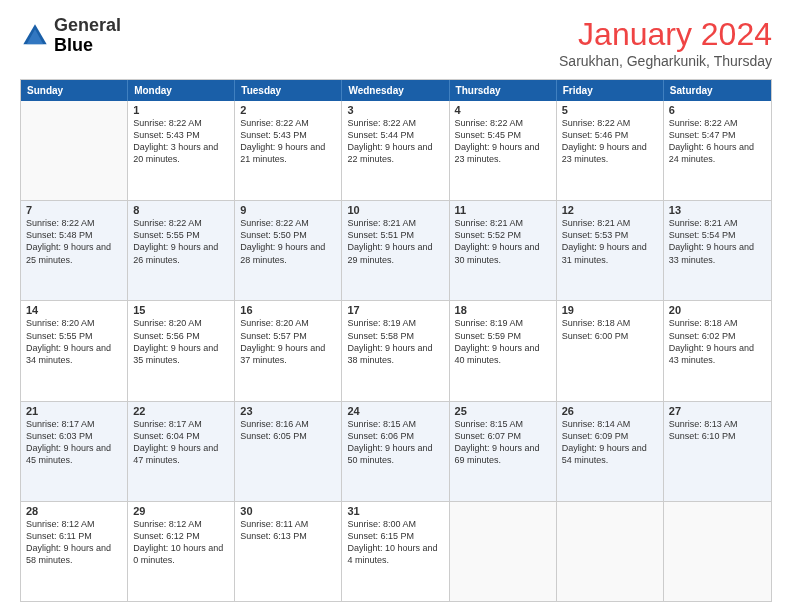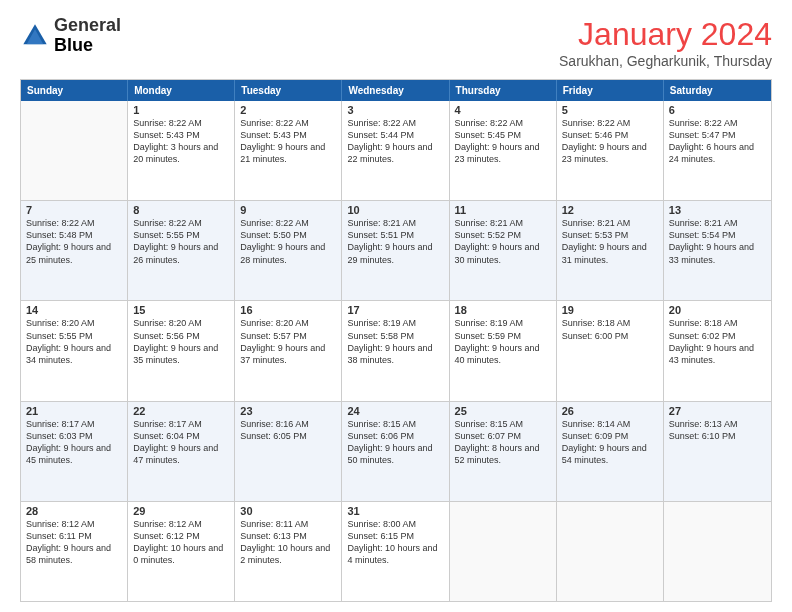--- a/index.html
+++ b/index.html
@@ -284,21 +284,21 @@
           <div class="cal-cell alt-bg">
             <div class="day-number">24</div>
             <div class="cell-line">Sunrise: 8:15 AM</div>
             <div class="cell-line">Sunset: 6:06 PM</div>
             <div class="cell-line">Daylight: 9 hours and 50 minutes.</div>
           </div>
           <div class="cal-cell alt-bg">
             <div class="day-number">25</div>
             <div class="cell-line">Sunrise: 8:15 AM</div>
             <div class="cell-line">Sunset: 6:07 PM</div>
-            <div class="cell-line">Daylight: 8 hours and 52 minutes.</div>
+            <div class="cell-line">Daylight: 9 hours and 69 minutes.</div>
           </div>
           <div class="cal-cell alt-bg">
             <div class="day-number">26</div>
             <div class="cell-line">Sunrise: 8:14 AM</div>
             <div class="cell-line">Sunset: 6:09 PM</div>
             <div class="cell-line">Daylight: 9 hours and 54 minutes.</div>
           </div>
           <div class="cal-cell alt-bg">
             <div class="day-number">27</div>
             <div class="cell-line">Sunrise: 8:13 AM</div>
@@ -315,21 +315,20 @@
           <div class="cal-cell">
             <div class="day-number">29</div>
             <div class="cell-line">Sunrise: 8:12 AM</div>
             <div class="cell-line">Sunset: 6:12 PM</div>
             <div class="cell-line">Daylight: 10 hours and 0 minutes.</div>
           </div>
           <div class="cal-cell">
             <div class="day-number">30</div>
             <div class="cell-line">Sunrise: 8:11 AM</div>
             <div class="cell-line">Sunset: 6:13 PM</div>
-            <div class="cell-line">Daylight: 10 hours and 2 minutes.</div>
           </div>
           <div class="cal-cell">
             <div class="day-number">31</div>
             <div class="cell-line">Sunrise: 8:00 AM</div>
             <div class="cell-line">Sunset: 6:15 PM</div>
             <div class="cell-line">Daylight: 10 hours and 4 minutes.</div>
           </div>
           <div class="cal-cell empty"></div>
           <div class="cal-cell empty"></div>
           <div class="cal-cell empty"></div>

